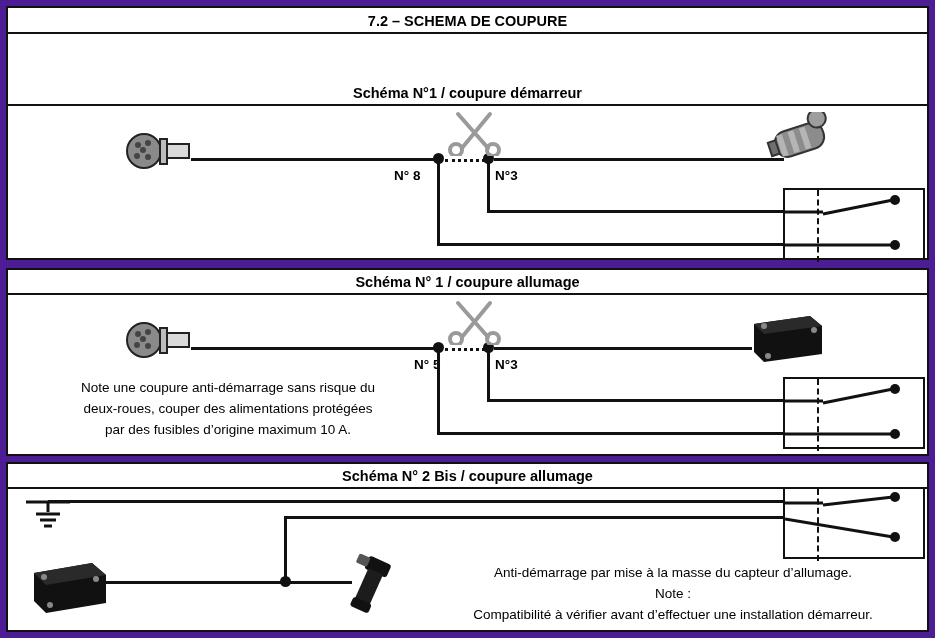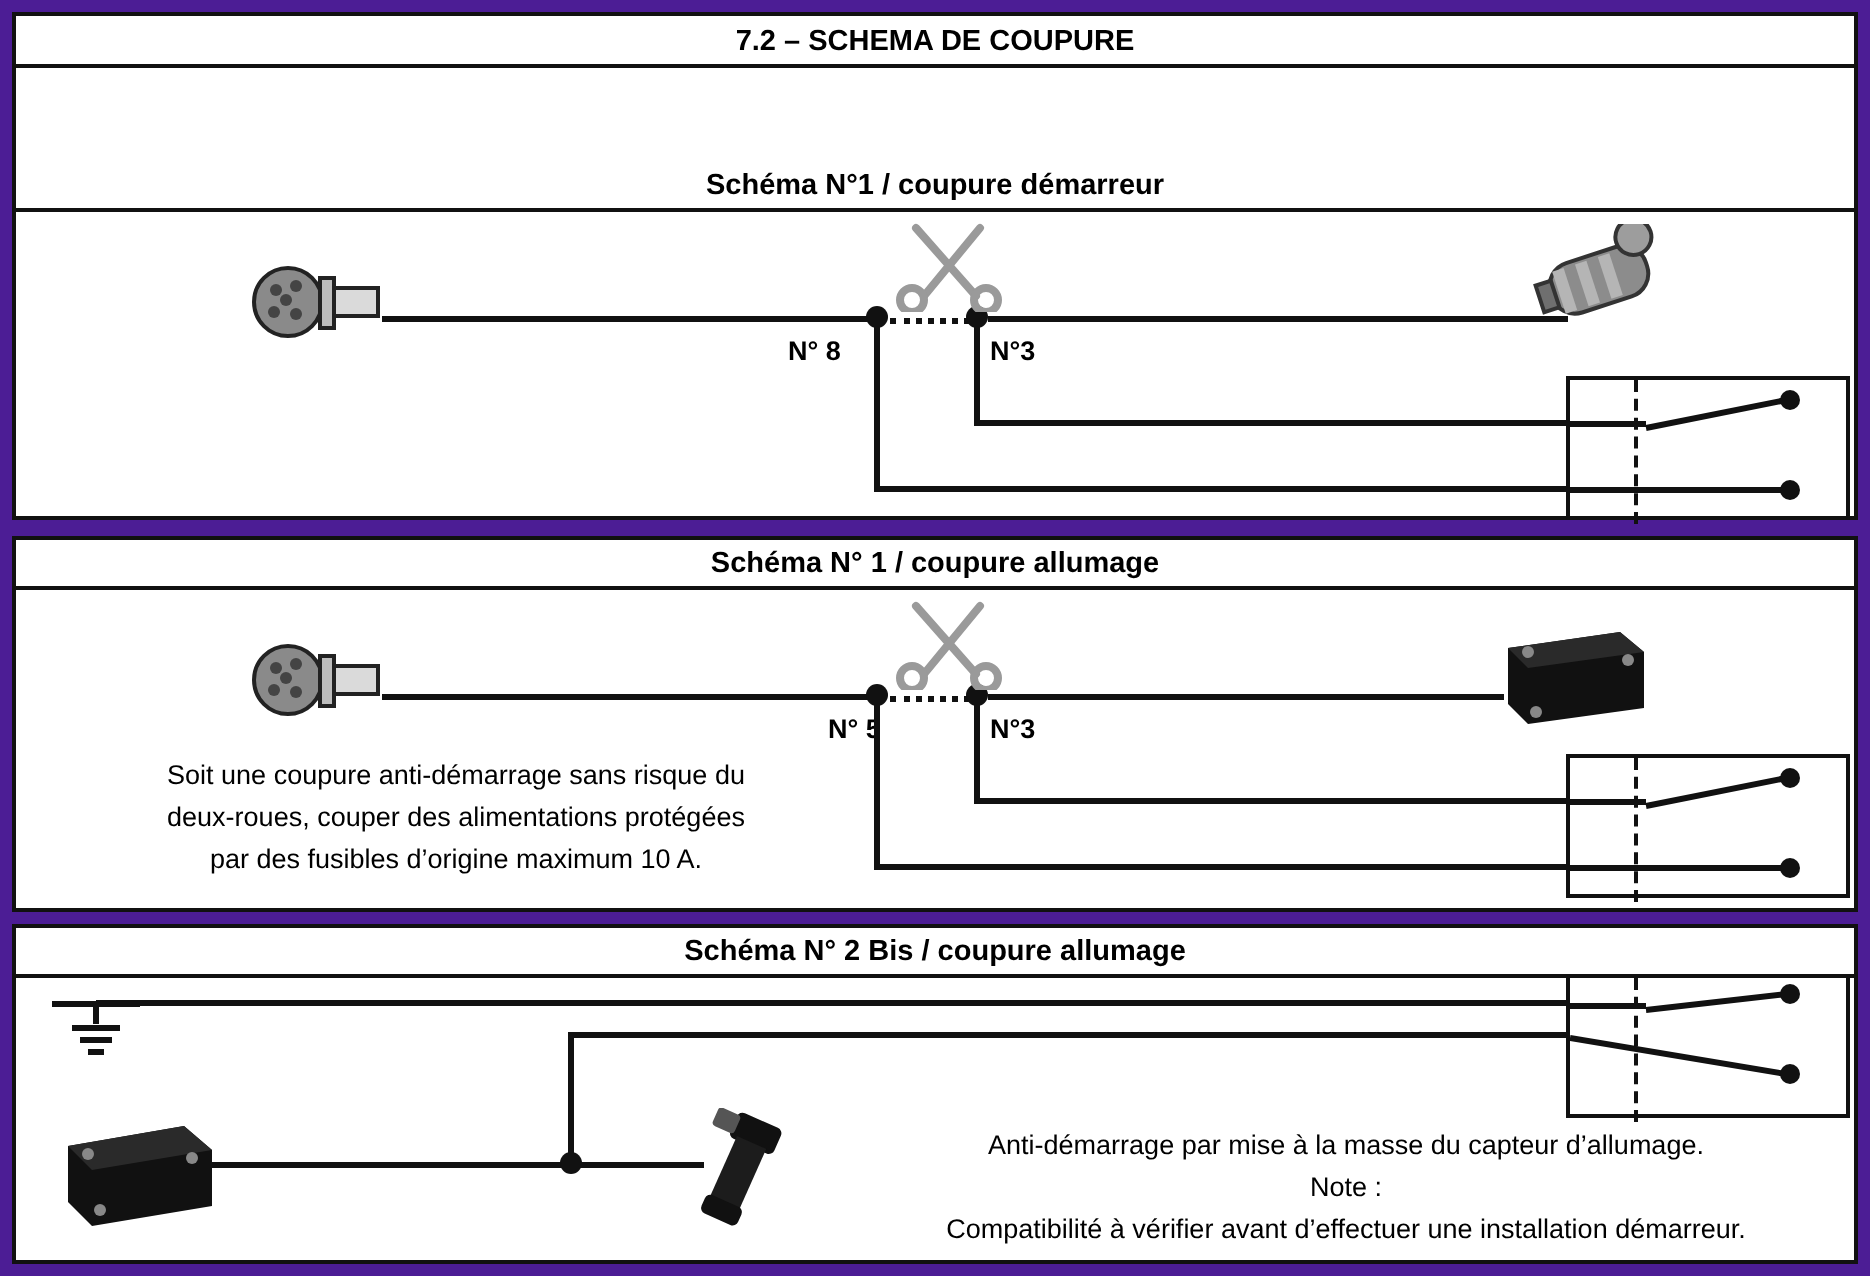--- a/index.html
+++ b/index.html
@@ -167,21 +167,21 @@
       <div class="vdash" style="left:32px;top:0;height:72px;"></div>
       <svg class="abs" style="left:0;top:0;" width="142" height="72" viewBox="0 0 142 72">
         <line x1="0" y1="22" x2="38" y2="22" stroke="#111" stroke-width="3"></line>
         <line x1="38" y1="24" x2="108" y2="10" stroke="#111" stroke-width="3"></line>
         <circle cx="110" cy="10" r="5" fill="#111"></circle>
         <line x1="0" y1="55" x2="108" y2="55" stroke="#111" stroke-width="3"></line>
         <circle cx="110" cy="55" r="5" fill="#111"></circle>
       </svg>
     </div>
 
-    <div class="caption" style="left:20px;top:107px;width:400px;">Soit une coupure anti-démarrage sans risque du</div>
+    <div class="caption" style="left:20px;top:107px;width:400px;">Note une coupure anti-démarrage sans risque du</div>
     <div class="caption" style="left:20px;top:128px;width:400px;">deux-roues, couper des alimentations protégées</div>
     <div class="caption" style="left:20px;top:149px;width:400px;">par des fusibles d’origine maximum 10 A.</div>
   </div>
 
   <div class="panel" style="left:6px;top:462px;width:923px;height:170px;">
 
     <div class="hdr hdr-row abs" style="left:0;top:0;width:919px;height:25px;padding-top:2px;box-sizing:border-box;">Schéma N° 2 Bis / coupure allumage</div>
 
     <div class="abs" style="left:18px;top:34px;">
       <svg width="48" height="32" viewBox="0 0 48 32">

